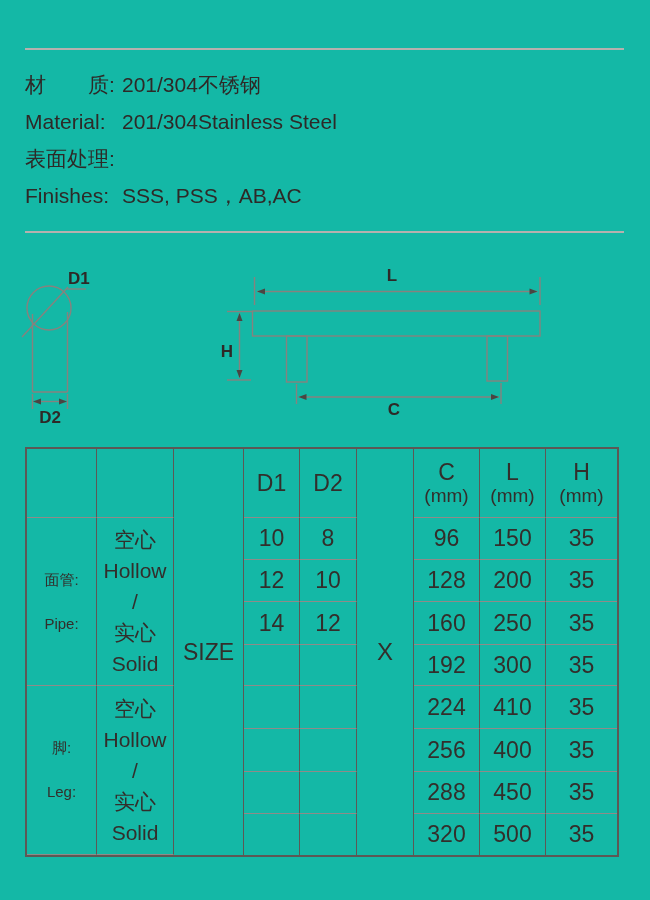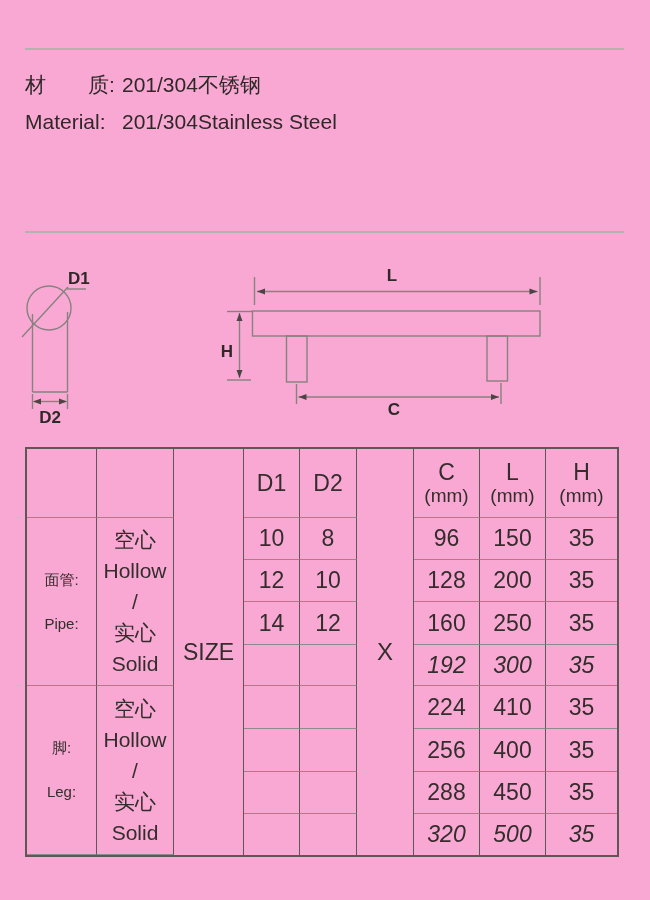--- a/index.html
+++ b/index.html
@@ -1,17 +1,17 @@
 <!DOCTYPE html>
 <html><head>
 <meta charset="utf-8">
 <style>
   html,body{margin:0;padding:0;background:#ffffff;}
   .page{
-    position:relative;width:650px;height:900px;background:#f9a8d4;
+    position:relative;width:650px;height:900px;background:#14b8a6;
     font-family:"Liberation Sans","DejaVu Sans",sans-serif;
     color:#2e2927;overflow:hidden;
   }
   .rule{position:absolute;left:25px;width:599px;height:2px;background:#b5b1ae;}
   .rule-top{top:48px;}
   .rule-bottom{top:231px;}
 
   
   .info{position:absolute;left:25px;top:66px;width:560px;}
   .info-row{display:flex;height:37px;align-items:center;font-size:21px;}
@@ -31,21 +31,21 @@
     border-collapse:separate;border-spacing:0;table-layout:fixed;
     border:2px solid #5d5855;font-size:23px;color:#332e2b;
   }
   .spec td{
     border-right:1px solid #5d5855;border-bottom:1px solid #8f8b88;
     text-align:center;vertical-align:middle;padding:0;overflow:hidden;
   }
   .spec td:last-child{border-right:none;}
   .spec tr:last-child td{border-bottom:none;margin-top:42px;}
   .spec td.span-tall{border-bottom:none;}
-  .h69{height:69px;} .h42{height:42px;} .h43{height:43px;} .h41{height:41px;font-style:italic;}
+  .h69{height:69px;} .h42{height:42px;} .h43{height:43px;} .h41{height:41px;}
   .cell-unit{font-size:19px;line-height:1.1;}
   .cell-head-letter{line-height:1.15;}
   .cell-group{font-size:15px;line-height:44px;white-space:pre-line;}
   .cell-type{font-size:21px;line-height:31px;white-space:pre-line;}
   .cell-size{font-size:23px;}
   .cell-x{font-size:24px;}
 </style>
 </head>
 <body>
 
@@ -56,20 +56,25 @@
   <div class="info">
     <div class="info-row">
       <span class="info-label">材　　质:</span>
       <span class="info-value">201/304不锈钢</span>
     </div>
     <div class="info-row">
       <span class="info-label">Material:</span>
       <span class="info-value">201/304Stainless Steel</span>
     </div>
     <div class="info-row">
+      <span class="info-label">表面处理:</span>
+    </div>
+    <div class="info-row">
+      <span class="info-label">Finishes:</span>
+      <span class="info-value">SSS, PSS，AB,AC</span>
     </div>
   </div>
 
   <div class="rule rule-bottom"></div>
 
   <svg class="svg-left" width="110" height="170" viewBox="0 0 110 170">
     <line class="dline" x1="22.5" y1="56" x2="22.5" y2="134"></line>
     <line class="dline" x1="57.5" y1="54" x2="57.5" y2="134"></line>
     <line class="dline" x1="22.5" y1="134" x2="57.5" y2="134"></line>
     <circle class="dline" cx="39" cy="50" r="22" fill="#fffefd"></circle>

